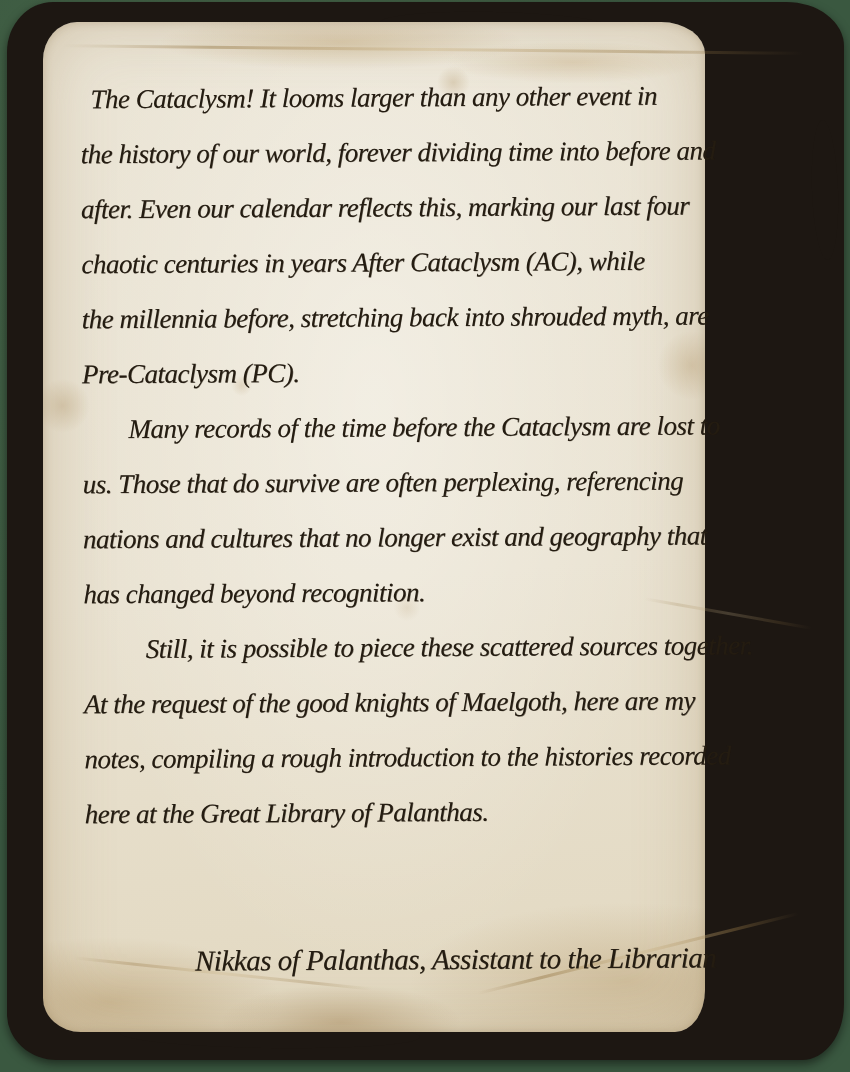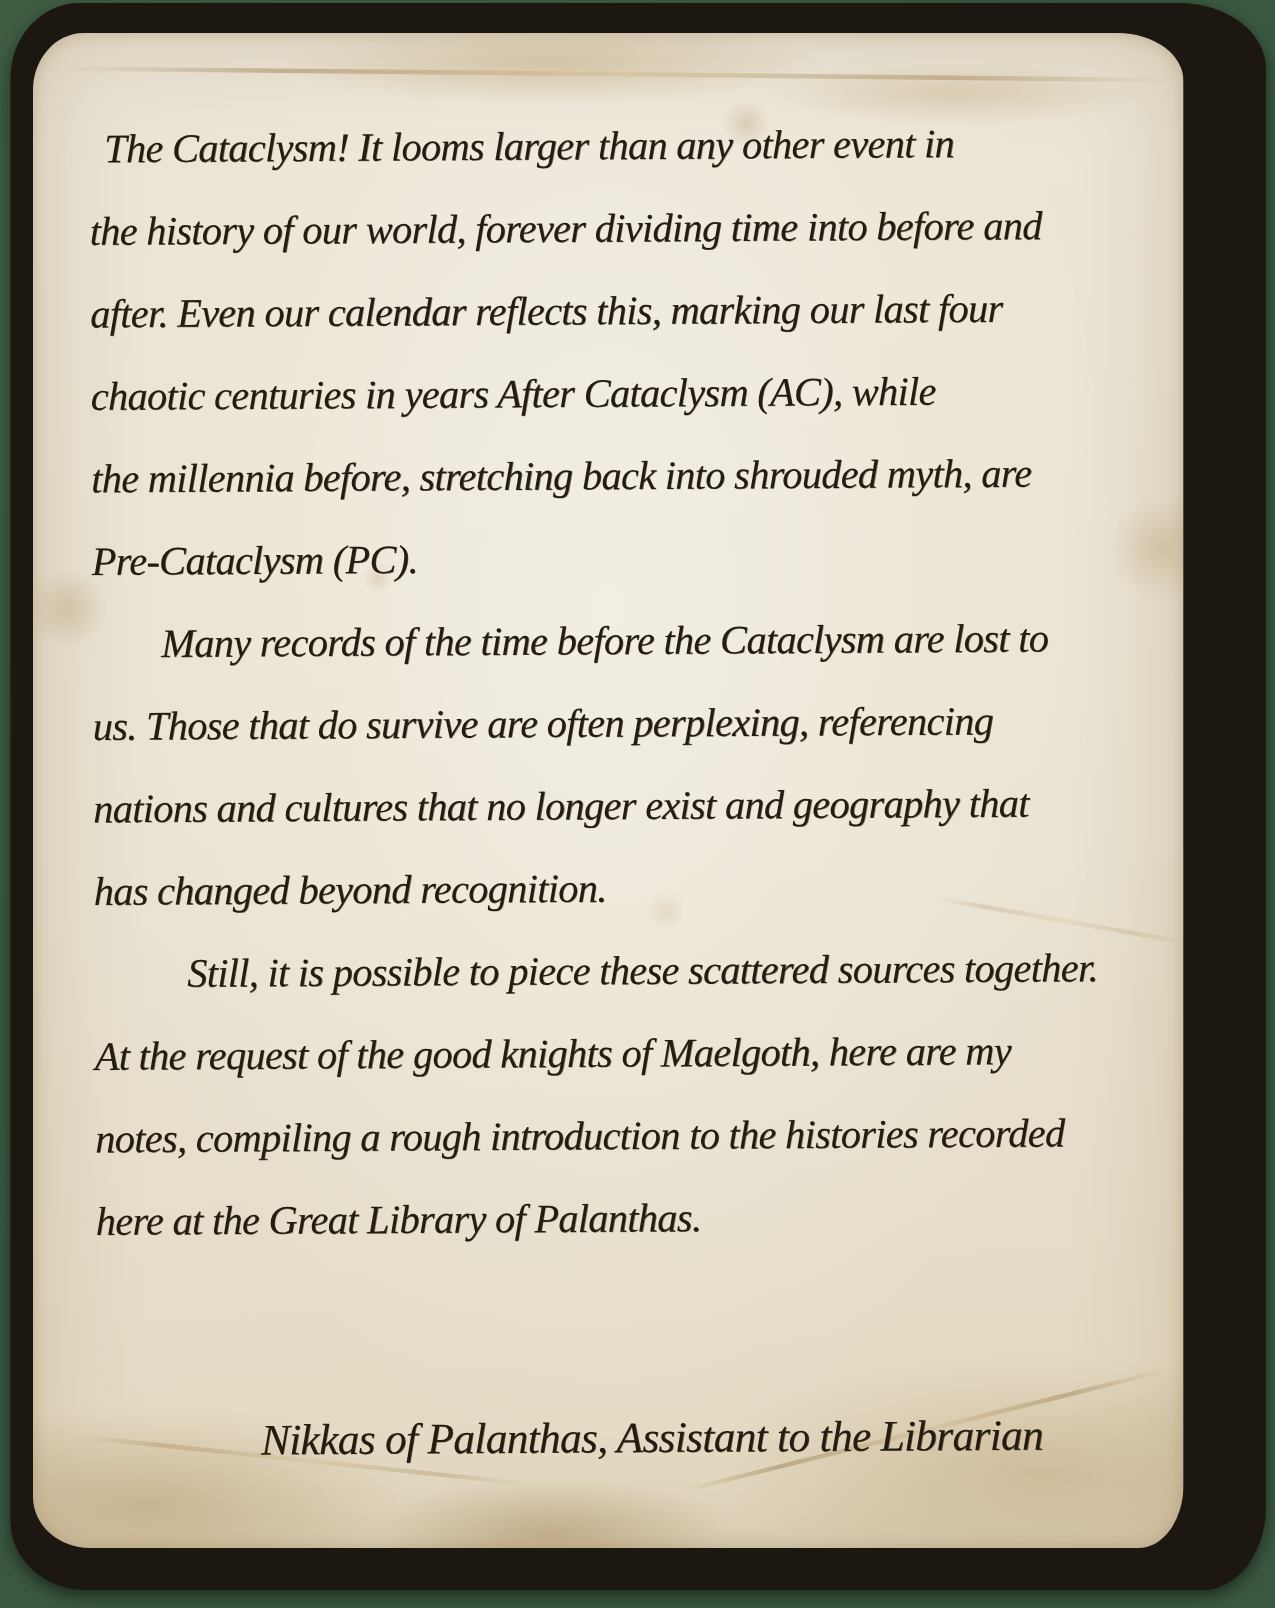--- a/index.html
+++ b/index.html
@@ -31,22 +31,22 @@
     position: absolute;
     background: #1d1712;
     border-radius: 50%;
   }
   .bite-top    { left: 380px; top: 12px;  width: 230px; height: 26px; transform: rotate(1.2deg); }
   .bite-right  { left: 812px; top: 120px; width: 26px;  height: 140px; transform: rotate(-2deg); }
   .bite-bottom { left: 120px; top: 1022px; width: 300px; height: 26px; transform: rotate(0.8deg); }
   
   .paper {
     position: absolute;
-    left: 22px; top: 22px;
-    width: 767px; height: 1010px;
+    left: 43px; top: 22px;
+    width: 662px; height: 1010px;
     border-radius: 34px 44px 30px 38px / 38px 32px 42px 34px;
     background:
       
       radial-gradient(ellipse 260px 40px at 45% 2%,  rgba(186,156,104,0.38), transparent 70%),
       radial-gradient(ellipse 180px 30px at 80% 4%,  rgba(186,156,104,0.30), transparent 70%),
       radial-gradient(circle 36px at 3% 38%,  rgba(170,140,92,0.30), transparent 75%),
       radial-gradient(circle 46px at 98% 34%, rgba(176,146,96,0.30), transparent 75%),
       radial-gradient(ellipse 240px 90px at 10% 97%, rgba(176,146,96,0.45), transparent 72%),
       radial-gradient(ellipse 300px 110px at 88% 95%, rgba(176,146,96,0.38), transparent 72%),
       radial-gradient(ellipse 160px 50px at 45% 99%, rgba(160,128,80,0.40), transparent 75%),

